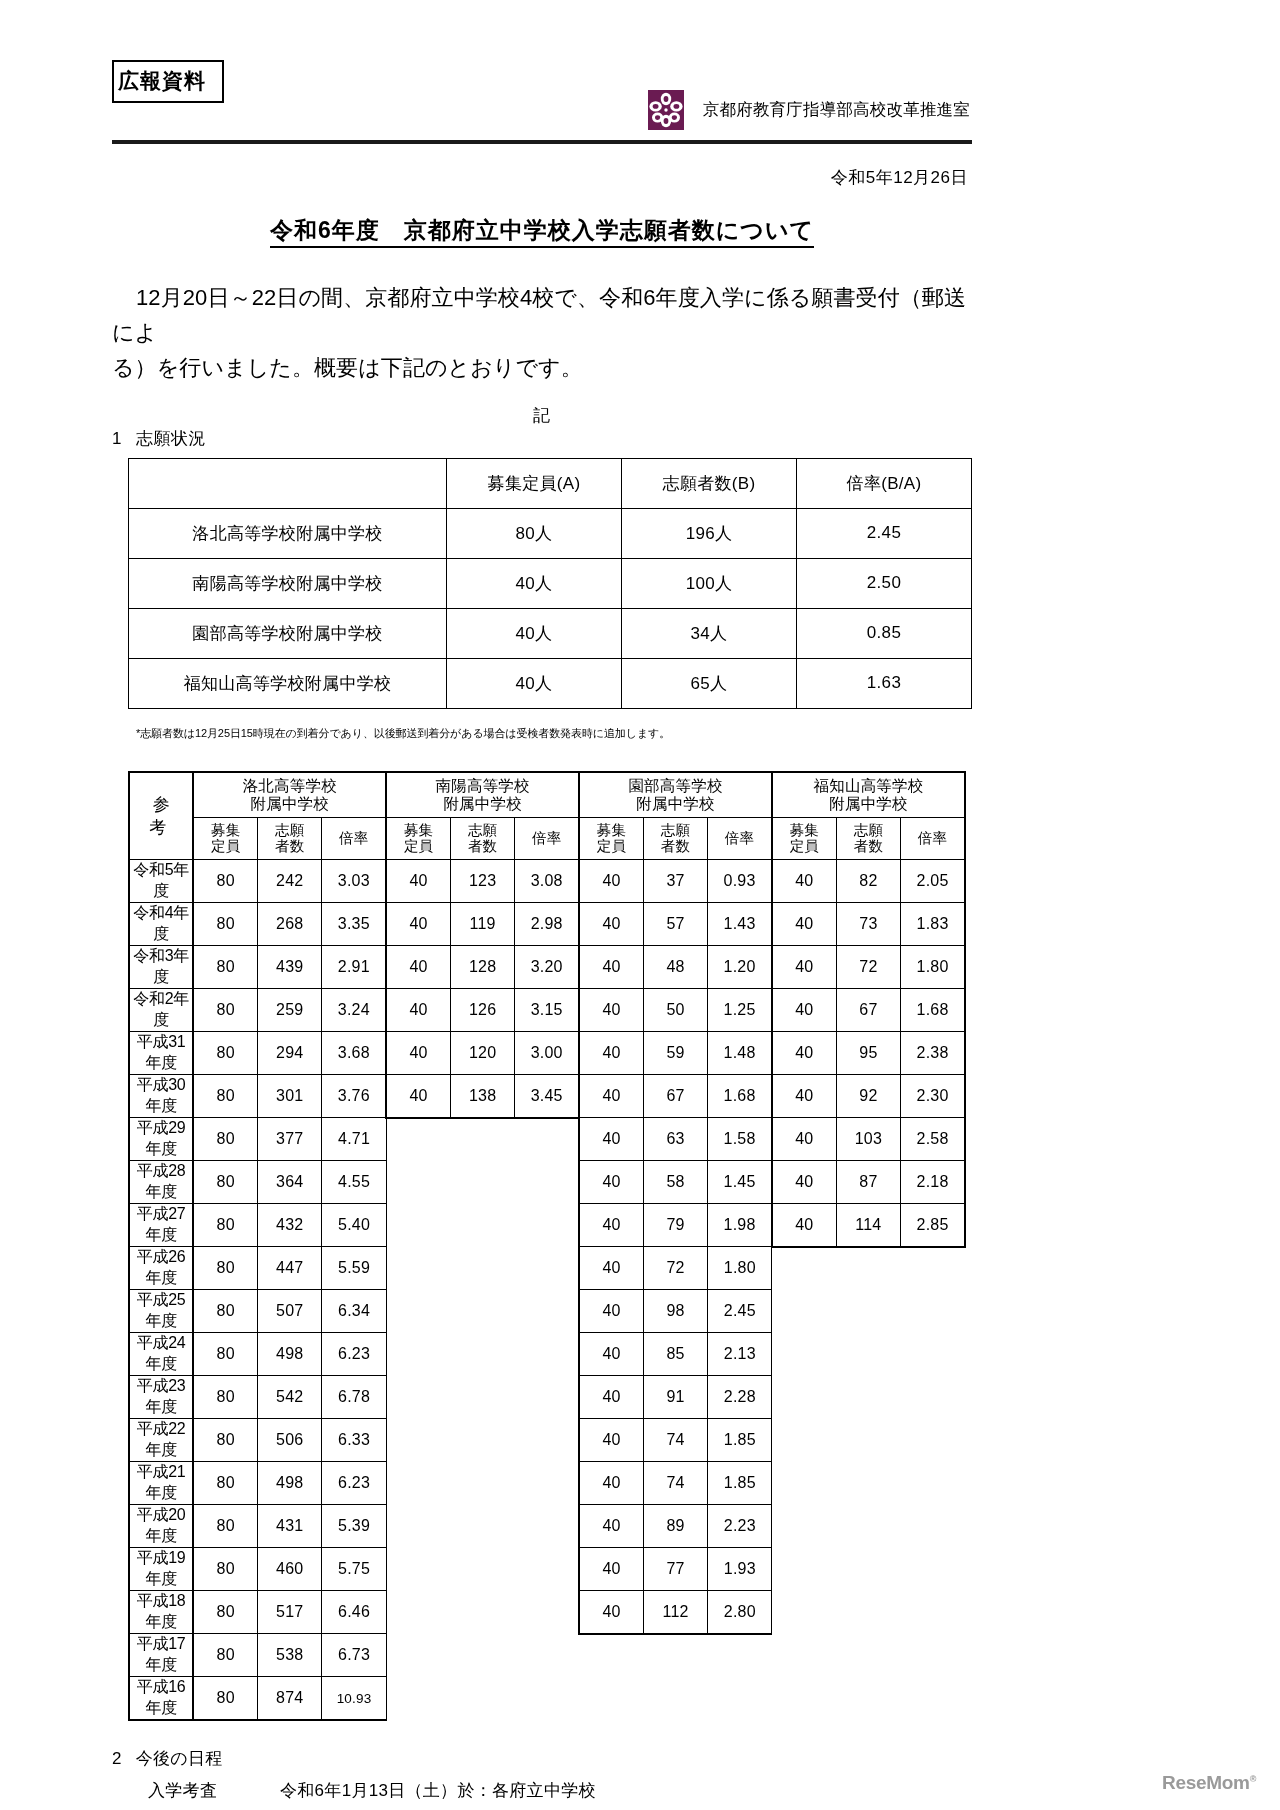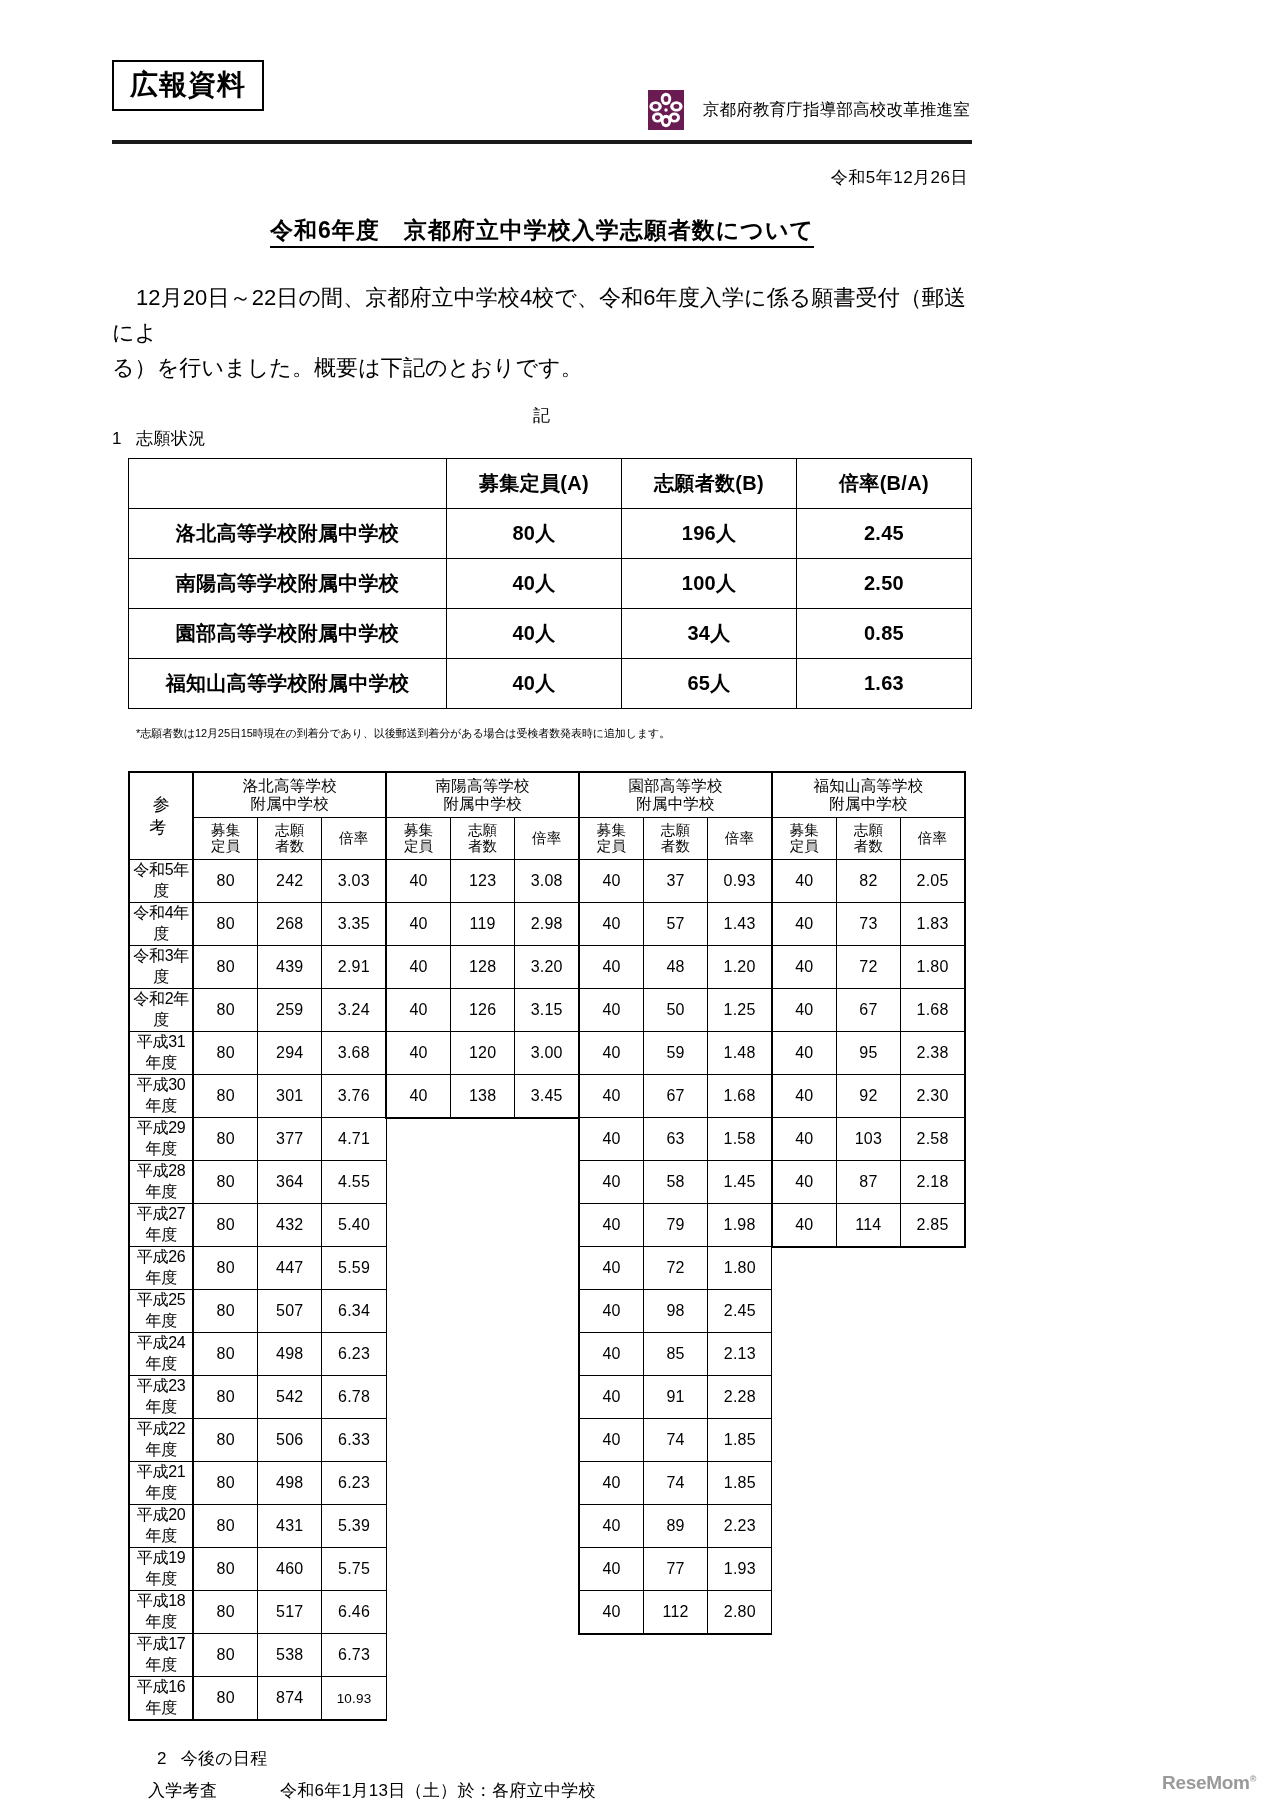--- a/index.html
+++ b/index.html
@@ -28,22 +28,22 @@
 
   
   .header-row {
     display: flex;
     align-items: flex-start;
     justify-content: space-between;
     height: 72px;
   }
   .kouhou-box {
     border: 2px solid #000;
-    padding: 7px 16px 8px 16px;
-    font-size: 28px;
+    padding: 7px 16px 8px 4px;
+    font-size: 21px;
     font-weight: bold;
     letter-spacing: 1px;
     line-height: 1.15;
     white-space: nowrap;
   }
   .org-line {
     display: flex;
     align-items: center;
     gap: 7px;
     margin-top: 30px;
@@ -116,22 +116,22 @@
     margin-top: 8px;
     margin-left: 16px;
     width: 842px;
     table-layout: fixed;
   }
   .tbl-main th, .tbl-main td {
     border: 1.6px solid #000;
     height: 50px;
     text-align: center;
     vertical-align: middle;
-    font-size: 20px;
-    font-weight: bold;
+    font-size: 17px;
+    font-weight: normal;
     letter-spacing: 0.3px;
   }
   .tbl-main .c-name { width: 318px; }
   .tbl-main .c-num  { width: 175px; }
 
   .note {
     font-size: 11px;
     margin-top: 17px;
     margin-left: 24px;
     letter-spacing: -0.1px;
@@ -189,21 +189,21 @@
   .tbl-ref .outer-left { border-left: 2px solid #000; }
   .tbl-ref .outer-right { border-right: 2px solid #000; }
   .tbl-ref .outer-bottom { border-bottom: 2px solid #000; }
 
   
   .schedule {
     margin-top: 26px;
     font-size: 17px;
     letter-spacing: 0.3px;
   }
-  .schedule .head { margin-bottom: 6px; margin-left: 45px; }
+  .schedule .head { margin-bottom: 6px; }
   .schedule .head .num { margin-right: 14px; }
   .schedule .row {
     margin-left: 36px;
     line-height: 1.75;
     display: flex;
   }
   .schedule .row .lbl { width: 132px; flex: 0 0 auto; }
 
   
   .watermark {

